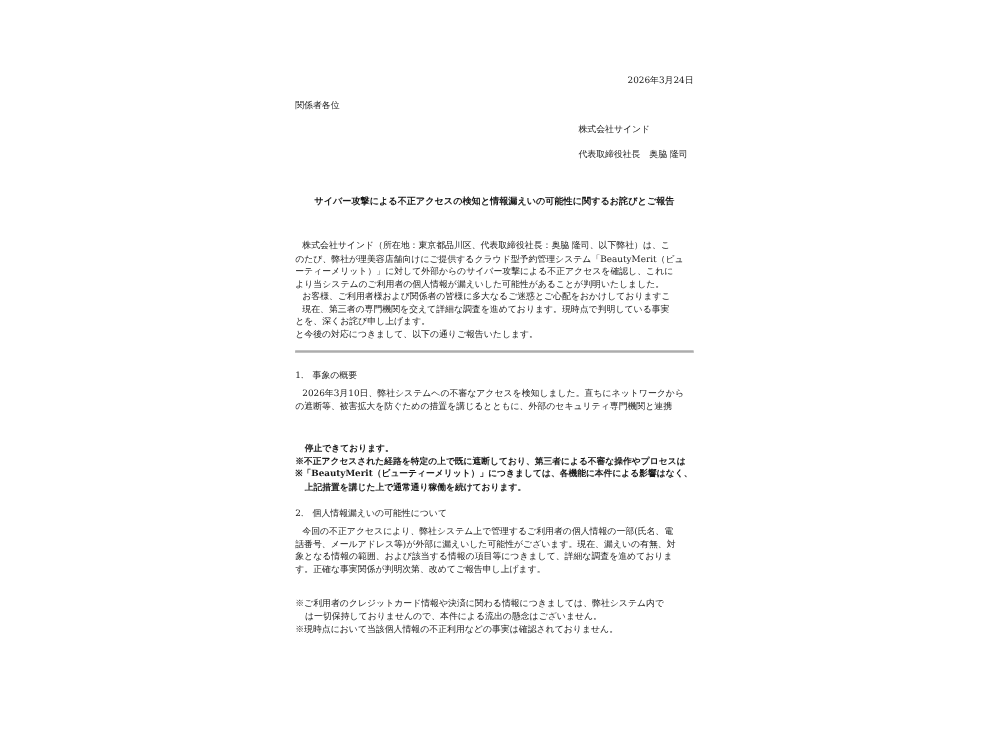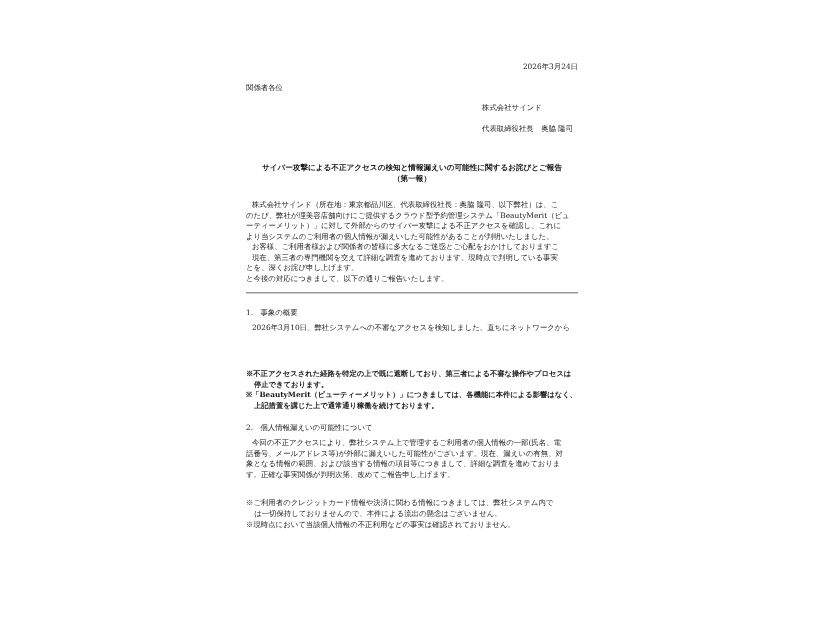--- a/index.html
+++ b/index.html
@@ -97,44 +97,44 @@
 
 <div class="page">
 
   <div class="abs small date">2026年3月24日</div>
   <div class="abs small recipient">関係者各位</div>
   <div class="abs small company">株式会社サインド</div>
   <div class="abs small rep">代表取締役社長　奥脇 隆司</div>
 
   <div class="title">
     <div>サイバー攻撃による不正アクセスの検知と情報漏えいの可能性に関するお詫びとご報告</div>
-    <div>（第一報）</div>
   </div>
 
   <div class="para intro" style="text-indent:0">
     <span class="ln first">株式会社サインド（所在地：東京都品川区、代表取締役社長：奥脇 隆司、以下弊社）は、こ</span>
     <span class="ln cont">のたび、弊社が理美容店舗向けにご提供するクラウド型予約管理システム「BeautyMerit（ビュ</span>
     <span class="ln cont">ーティーメリット）」に対して外部からのサイバー攻撃による不正アクセスを確認し、これに</span>
     <span class="ln cont">より当システムのご利用者の個人情報が漏えいした可能性があることが判明いたしました。</span>
     <span class="ln first">お客様、ご利用者様および関係者の皆様に多大なるご迷惑とご心配をおかけしておりますこ</span>
     <span class="ln first">現在、第三者の専門機関を交えて詳細な調査を進めております。現時点で判明している事実</span>
     <span class="ln cont">とを、深くお詫び申し上げます。</span>
     <span class="ln cont">と今後の対応につきまして、以下の通りご報告いたします。</span>
   </div>
 
   <div class="rule"></div>
 
   <div class="heading h1">1.　事象の概要</div>
   <div class="para s1" style="text-indent:0">
     <span class="ln first">2026年3月10日、弊社システムへの不審なアクセスを検知しました。直ちにネットワークから</span>
+    <span class="ln cont">の遮断等、被害拡大を防ぐための措置を講じるとともに、外部のセキュリティ専門機関と連携</span>
   </div>
 
   <div class="notes-bold">
+    <span class="note cont">停止できております。</span>
     <span class="note">※不正アクセスされた経路を特定の上で既に遮断しており、第三者による不審な操作やプロセスは</span>
-    <span class="note cont">停止できております。</span>
     <span class="note">※「BeautyMerit（ビューティーメリット）」につきましては、各機能に本件による影響はなく、</span>
     <span class="note cont">上記措置を講じた上で通常通り稼働を続けております。</span>
   </div>
 
   <div class="heading h2">2.　個人情報漏えいの可能性について</div>
   <div class="para s2" style="text-indent:0">
     <span class="ln first">今回の不正アクセスにより、弊社システム上で管理するご利用者の個人情報の一部(氏名、電</span>
     <span class="ln cont">話番号、メールアドレス等)が外部に漏えいした可能性がございます。現在、漏えいの有無、対</span>
     <span class="ln cont">象となる情報の範囲、および該当する情報の項目等につきまして、詳細な調査を進めておりま</span>
     <span class="ln cont">す。正確な事実関係が判明次第、改めてご報告申し上げます。</span>

